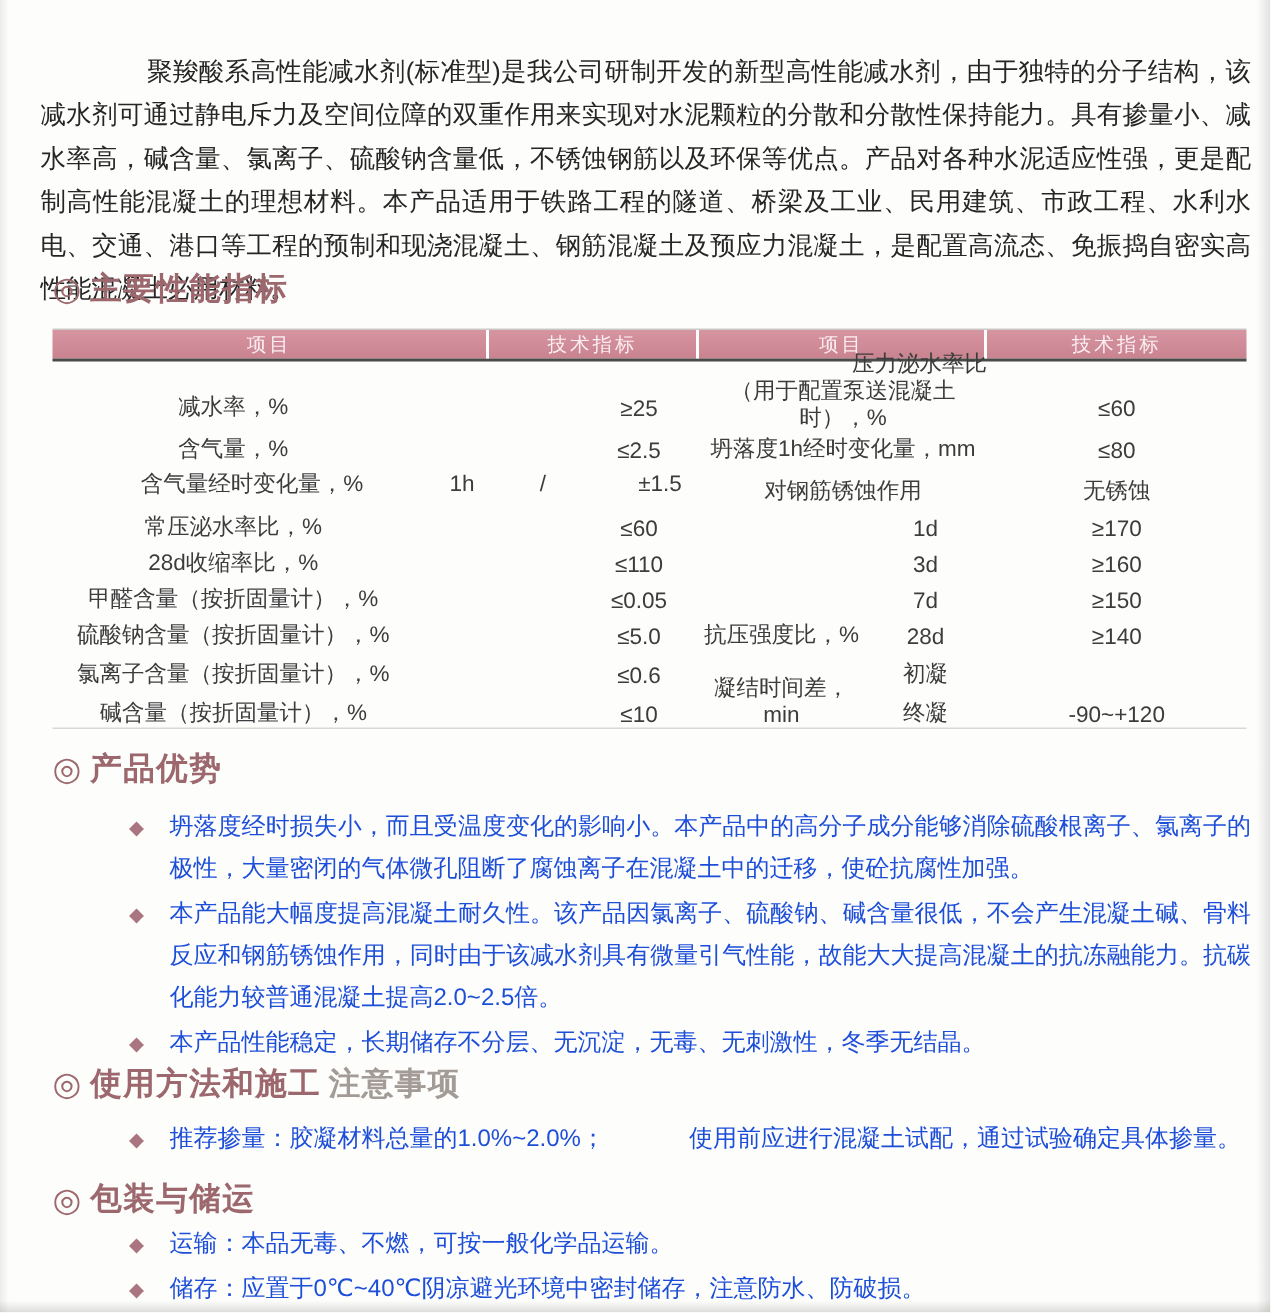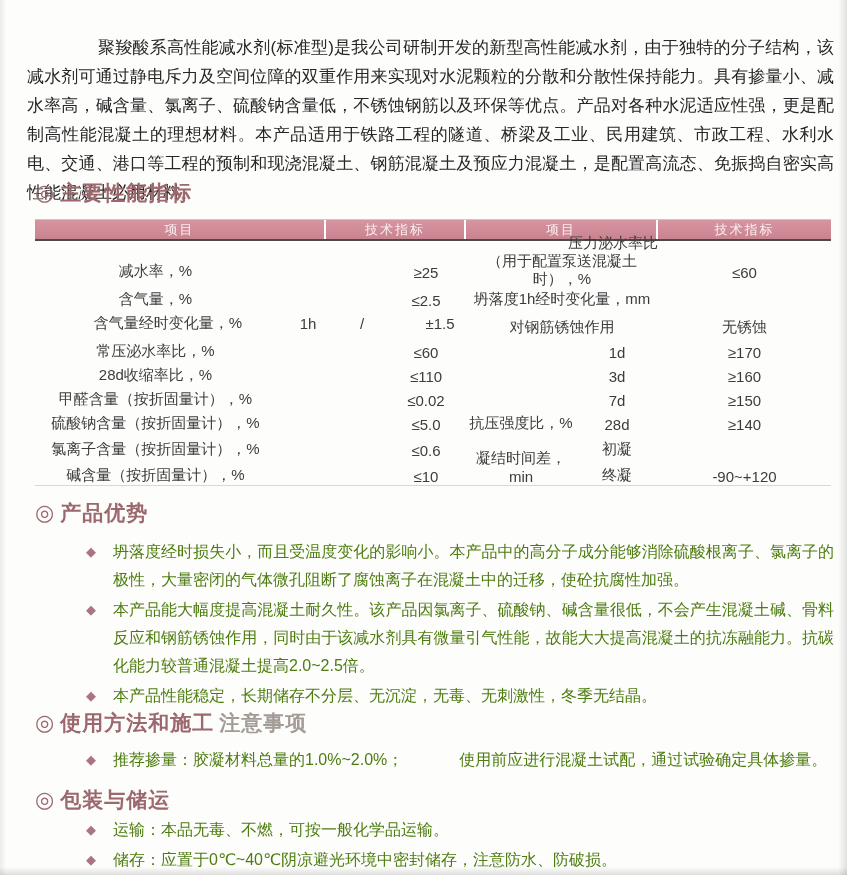--- a/index.html
+++ b/index.html
@@ -61,21 +61,21 @@
   .spread span { position:absolute; top:50%; transform:translateY(-50%); text-align:center; }
   .spread .sp-label { left:13px; width:240px; }
   .spread .sp-time  { left:258px; width:30px; }
   .spread .sp-slash { left:312px; width:30px; }
   .spread .sp-val   { left:375px; width:60px; }
 
   
   .bullets { position:absolute; left:86px; list-style:none; }
   .bullets li { display:flex; align-items:flex-start; margin-bottom:2px; }
   .bullets .diamond { color:#aa7580; font-size:13px; line-height:28px; width:13px; flex:none; }
-  .bullets .btext { margin-left:14px; font-size:16px; line-height:28px; text-align:justify; color:#4d7c0f; }
+  .bullets .btext { margin-left:14px; font-size:16px; line-height:28px; text-align:justify; color:#1d4ed8; }
   .adv-list { top:538px; width:748px; }
   .adv-list .btext { width:723px; }
   .usage-list { top:746px; width:748px; }
   .usage-line { display:flex;gap:36px; }
   .usage-note { margin-left:20px; }
   .pack-list { top:816px; width:748px; }
 </style>
 </head>
 <body>
 
@@ -105,36 +105,37 @@
       <div class="cell val1" style="grid-area:1/2">≥25</div>
       <div class="cell two-line" style="grid-area:1/3/2/5">
         <span>压力泌水率比</span>
         <span>（用于配置泵送混凝土时），%</span>
       </div>
       <div class="cell" style="grid-area:1/5">≤60</div>
 
       <div class="cell lab1" style="grid-area:2/1">含气量，%</div>
       <div class="cell val1" style="grid-area:2/2">≤2.5</div>
       <div class="cell" style="grid-area:2/3/3/5">坍落度1h经时变化量，mm</div>
+      <div class="cell" style="grid-area:2/5">≤80</div>
 
       <div class="cell spread" style="grid-area:3/1/4/3">
         <span class="sp-label">含气量经时变化量，%</span>
         <span class="sp-time">1h</span>
         <span class="sp-slash">/</span>
         <span class="sp-val">±1.5</span>
       </div>
       <div class="cell" style="grid-area:3/3/4/5">对钢筋锈蚀作用</div>
       <div class="cell" style="grid-area:3/5">无锈蚀</div>
 
       <div class="cell lab1" style="grid-area:4/1">常压泌水率比，%</div>
       <div class="cell val1" style="grid-area:4/2">≤60</div>
       <div class="cell lab1" style="grid-area:5/1">28d收缩率比，%</div>
       <div class="cell val1" style="grid-area:5/2">≤110</div>
       <div class="cell lab1" style="grid-area:6/1">甲醛含量（按折固量计），%</div>
-      <div class="cell val1" style="grid-area:6/2">≤0.02</div>
+      <div class="cell val1" style="grid-area:6/2">≤0.05</div>
       <div class="cell lab1" style="grid-area:7/1">硫酸钠含量（按折固量计），%</div>
       <div class="cell val1" style="grid-area:7/2">≤5.0</div>
 
       <div class="cell" style="grid-area:4/3/8/4">抗压强度比，%</div>
       <div class="cell" style="grid-area:4/4">1d</div>
       <div class="cell" style="grid-area:4/5">≥170</div>
       <div class="cell" style="grid-area:5/4">3d</div>
       <div class="cell" style="grid-area:5/5">≥160</div>
       <div class="cell" style="grid-area:6/4">7d</div>
       <div class="cell" style="grid-area:6/5">≥150</div>

